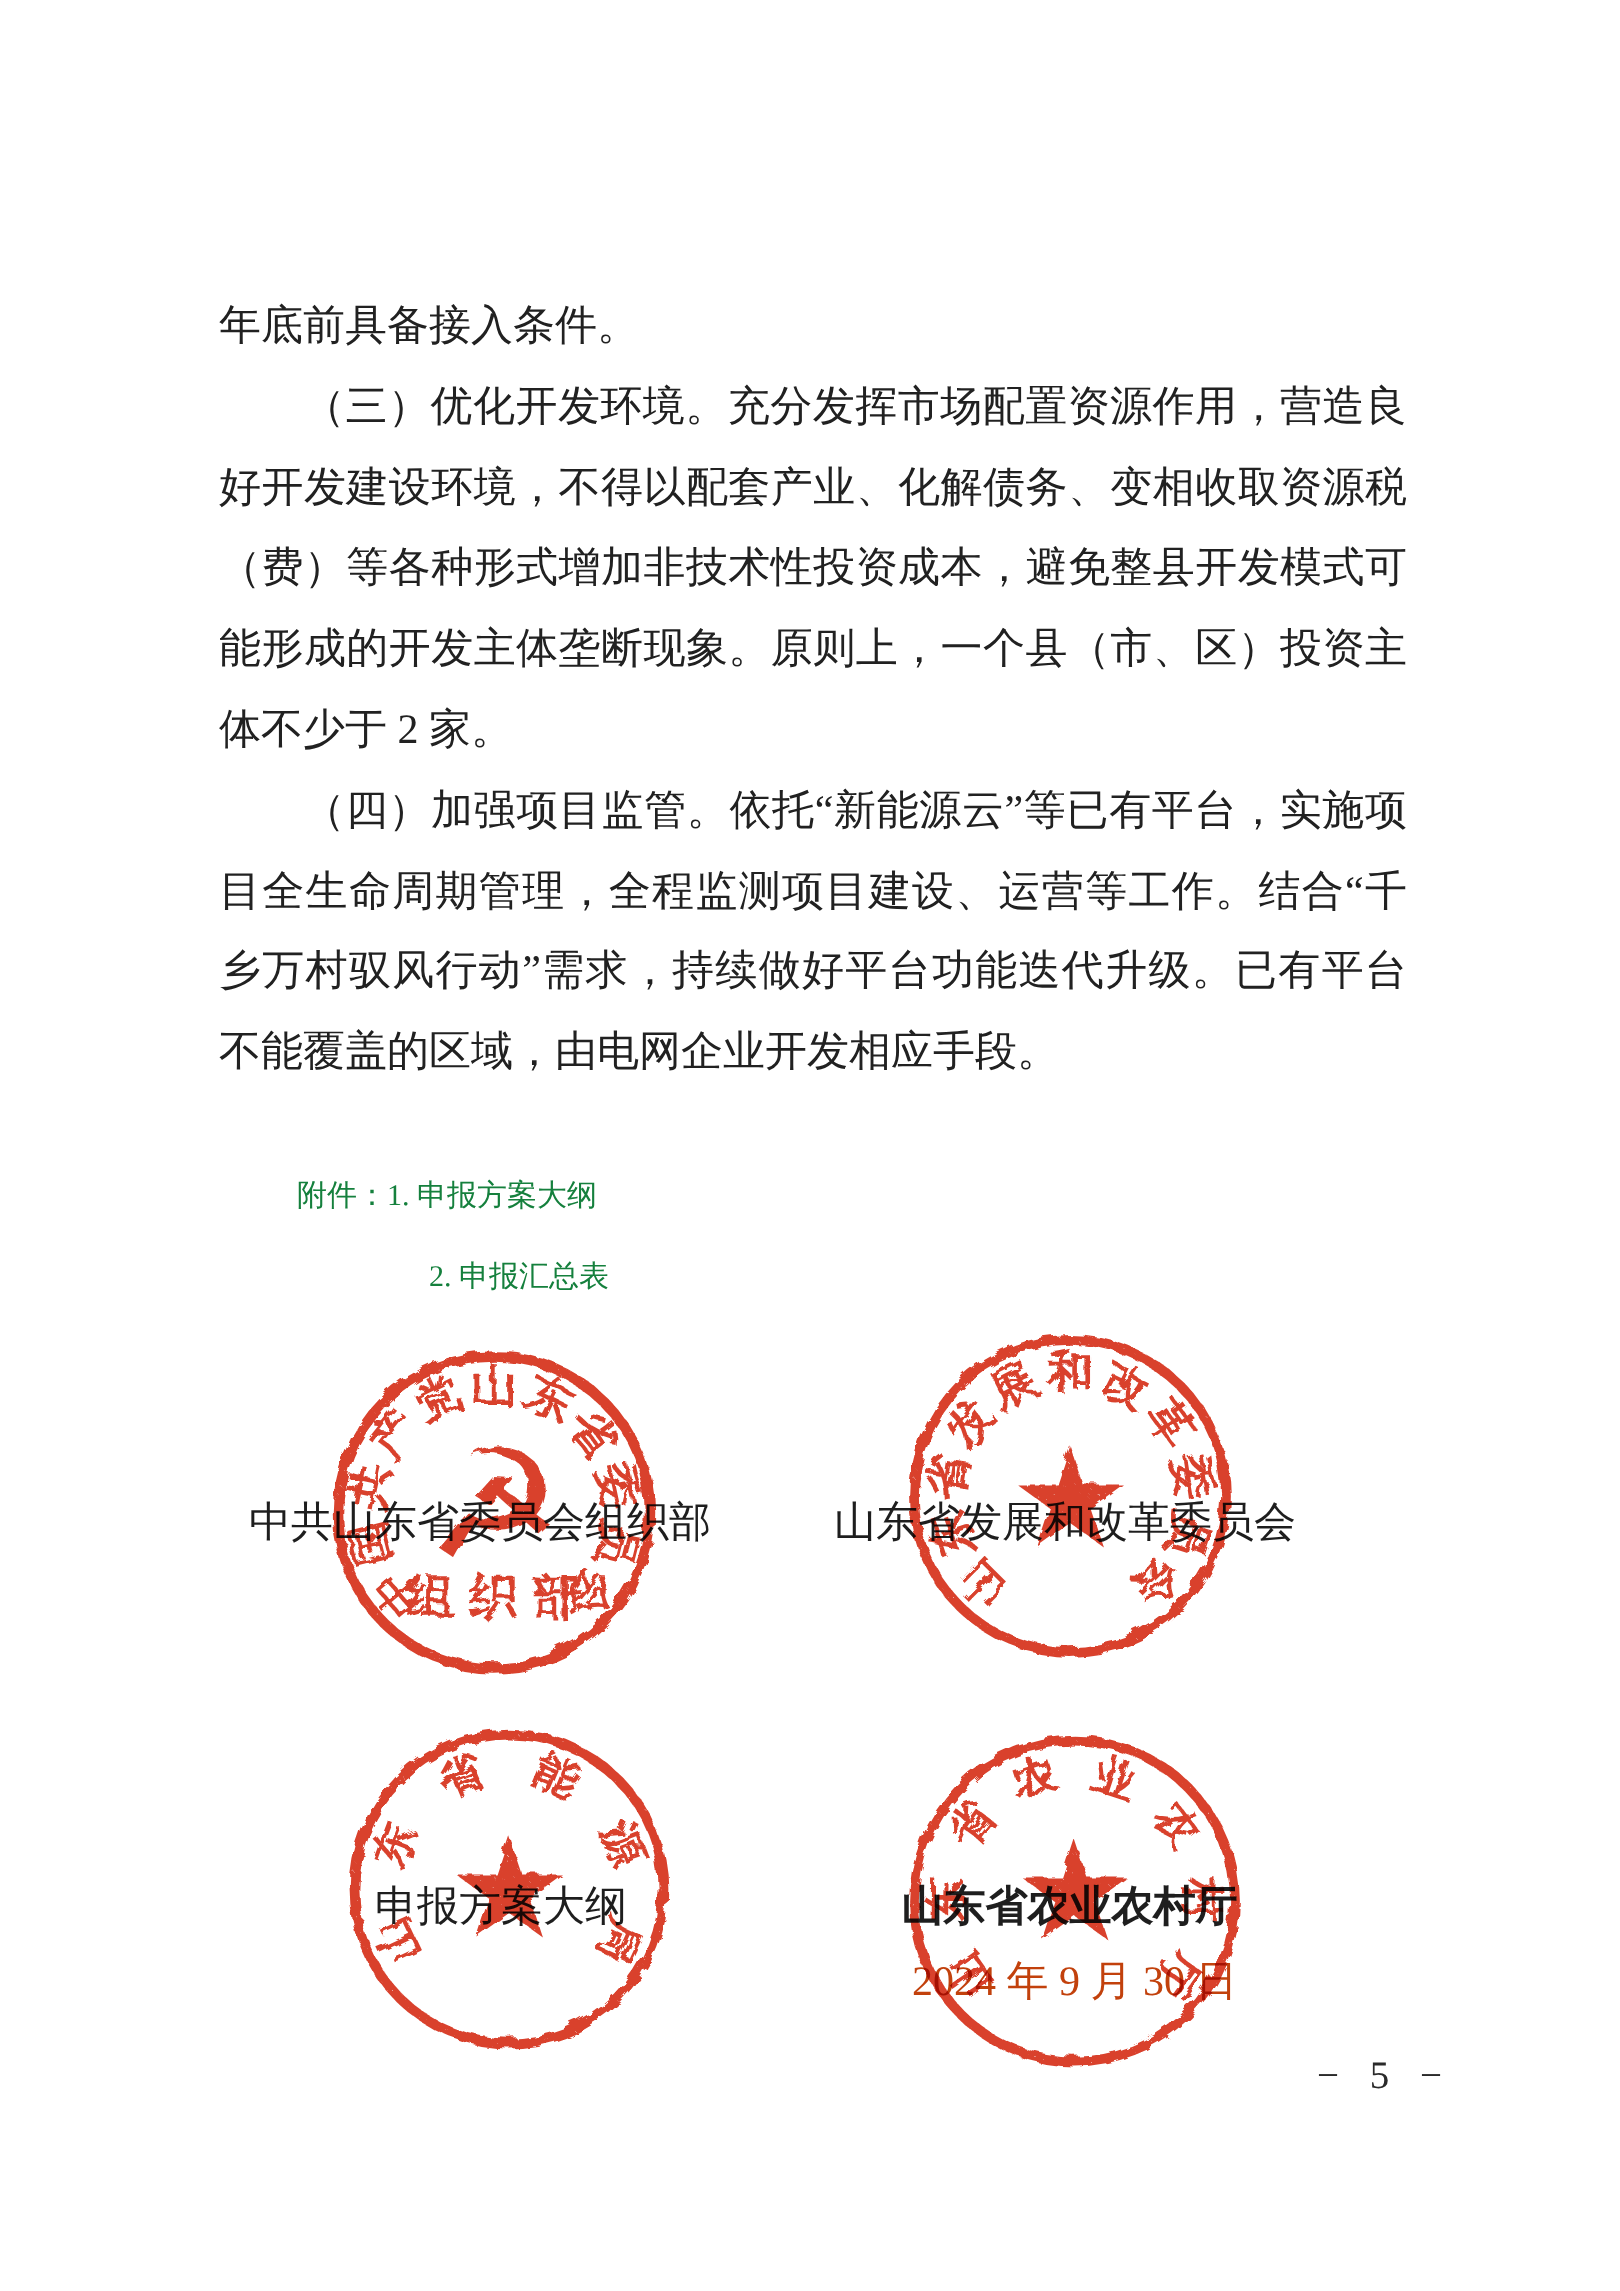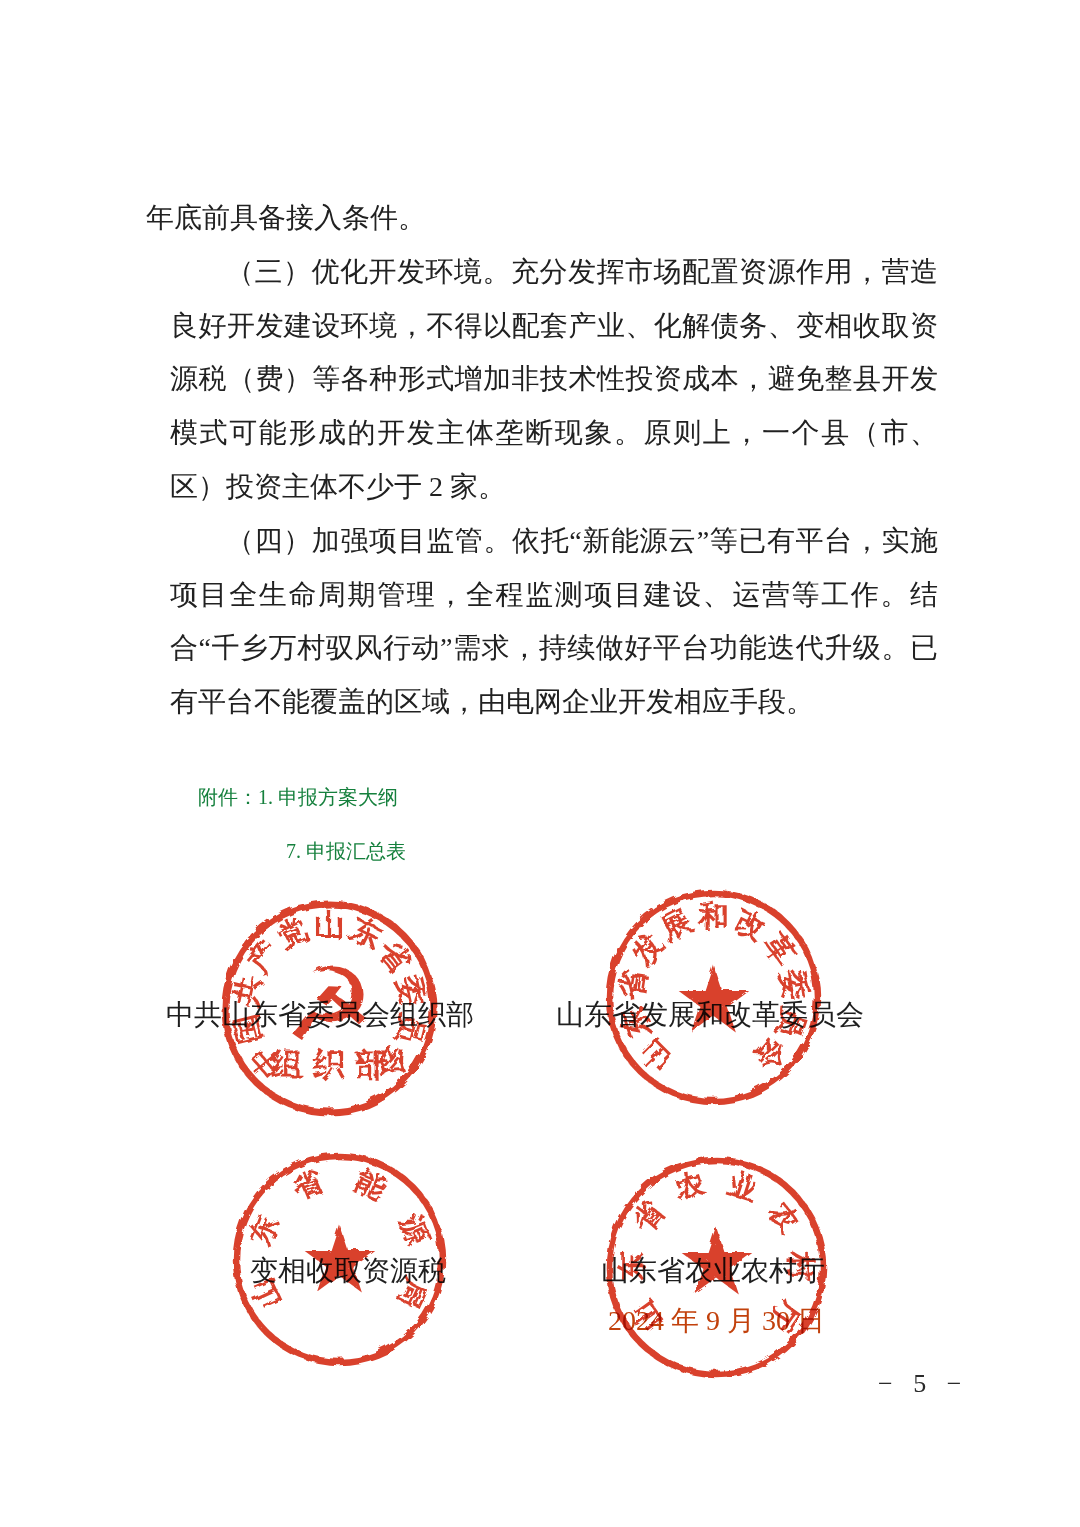--- a/index.html
+++ b/index.html
@@ -11,34 +11,34 @@
     font-family:"Liberation Serif","DejaVu Serif",serif;
     color:#212121;
   }
   .body-text{
     position:absolute;left:146px;top:191px;width:792px;
     font-size:28px;line-height:53.8px;
     text-align:justify;line-break:strict;
     color:#212121;
   }
   .body-text p{margin:0;padding:0;}
-  .body-text p.indent{text-indent:2em;margin-left:24px;}
+  .body-text p.indent{text-indent:2em;}
   .attachments{
     position:absolute;left:198px;top:770px;
     font-size:20px;line-height:54px;color:#15803d;
   }
   .att-cont{padding-left:88px;}
   .sig{
     position:absolute;font-size:28px;color:#1e1e1e;
     white-space:nowrap;letter-spacing:0px;z-index:2;
   }
   .sig0{left:166px;top:996px;}
   .sig1{left:556px;top:996px;}
   .sig2{left:250px;top:1252px;}
-  .sig3{left:601px;top:1252px;}
+  .sig3{left:601px;top:1252px;font-weight:bold;}
   .date-line{
     position:absolute;left:608px;top:1302px;
     font-size:28px;color:#c2410c;white-space:nowrap;z-index:2;
   }
   .page-number{
     position:absolute;left:878px;top:1369px;
     font-size:26px;letter-spacing:7px;color:#2a2a2a;white-space:nowrap;
   }
   .seal{
     position:absolute;z-index:3;
@@ -63,26 +63,26 @@
 <div class="page">
 
   <div class="body-text">
     <p class="para">年底前具备接入条件。</p>
     <p class="para indent">（三）优化开发环境。充分发挥市场配置资源作用，营造良好开发建设环境，不得以配套产业、化解债务、变相收取资源税（费）等各种形式增加非技术性投资成本，避免整县开发模式可能形成的开发主体垄断现象。原则上，一个县（市、区）投资主体不少于 2 家。</p>
     <p class="para indent">（四）加强项目监管。依托“新能源云”等已有平台，实施项目全生命周期管理，全程监测项目建设、运营等工作。结合“千乡万村驭风行动”需求，持续做好平台功能迭代升级。已有平台不能覆盖的区域，由电网企业开发相应手段。</p>
   </div>
 
   <div class="attachments">
     <div class="att-line"><span>附件：</span><span>1. 申报方案大纲</span></div>
-    <div class="att-line att-cont"><span>7. 申报汇总表</span></div>
+    <div class="att-line att-cont"><span>2. 申报汇总表</span></div>
   </div>
 
   <span class="sig sig0">中共山东省委员会组织部</span>
   <span class="sig sig1">山东省发展和改革委员会</span>
-  <span class="sig sig2">变相收取资源税</span>
+  <span class="sig sig2">申报方案大纲</span>
   <span class="sig sig3">山东省农业农村厅</span>
 
   <span class="date-line">2024 年 9 月 30 日</span>
   <span class="page-number">− 5 −</span>
 
   <svg class="seal seal0" viewBox="0 0 240 240" width="240" height="240">
       <g>
         <circle cx="120" cy="120" r="104" fill="none" stroke="#d6331f" stroke-width="7"></circle>
         <text transform="translate(55.7 174.0) rotate(-130.0)" font-size="30" fill="#d6331f" dominant-baseline="central">中</text>
         <text transform="translate(38.5 140.3) rotate(-104.0)" font-size="30" fill="#d6331f" dominant-baseline="central">国</text>

